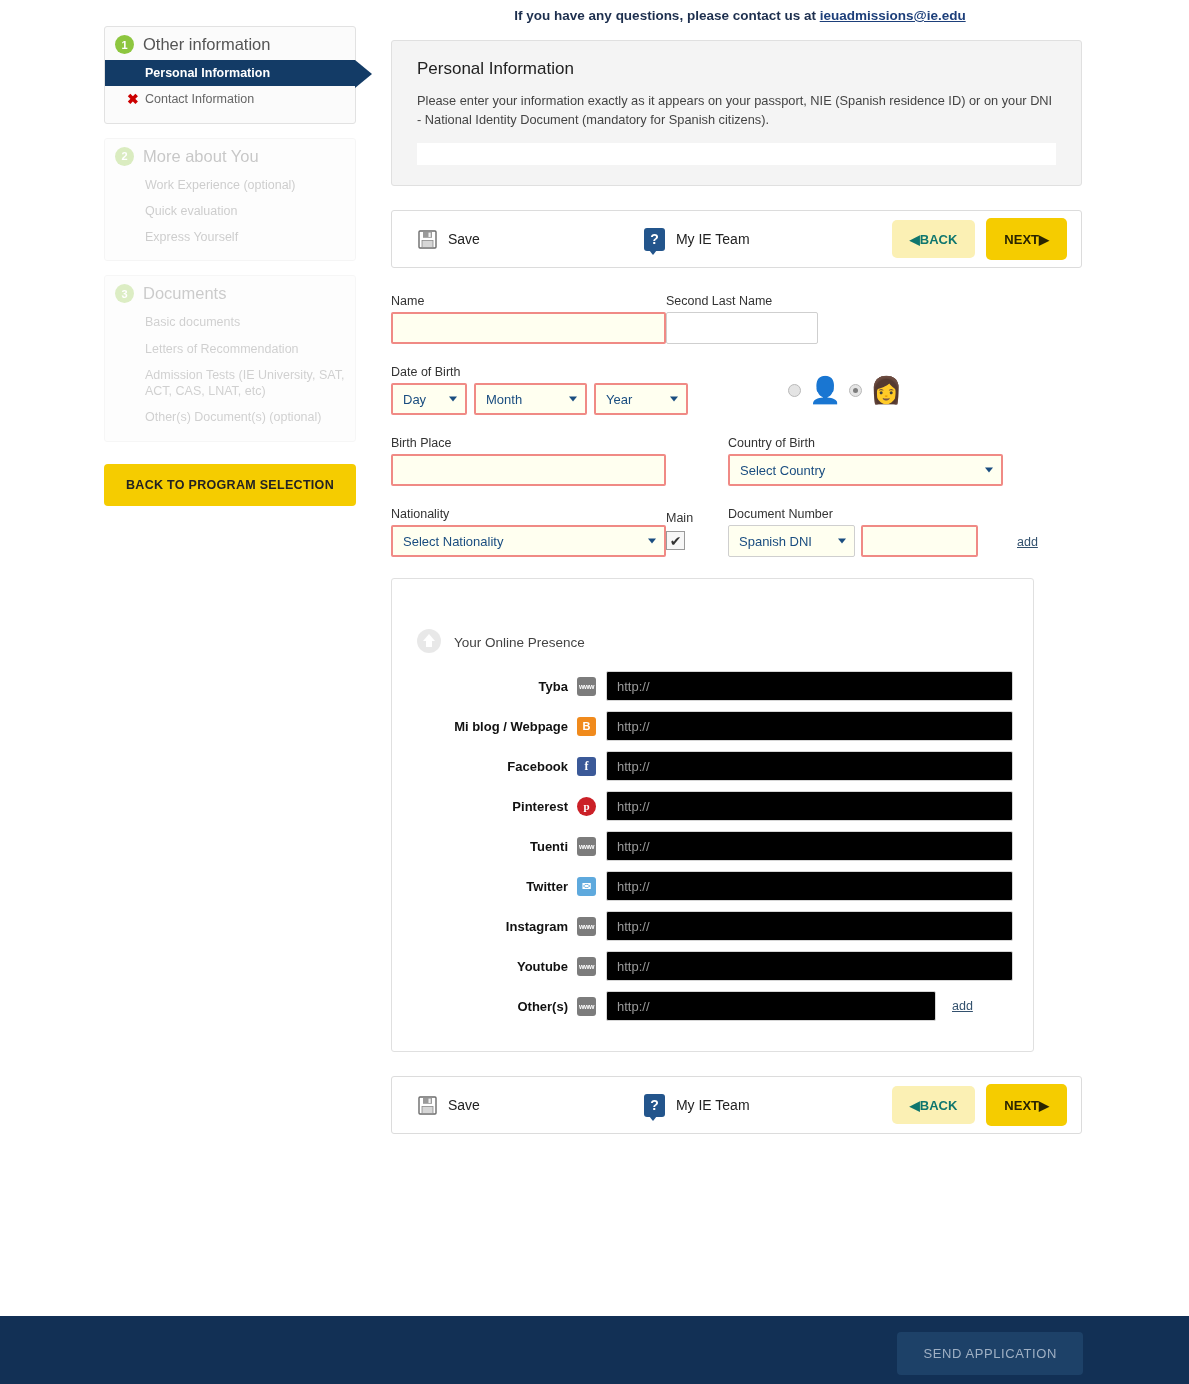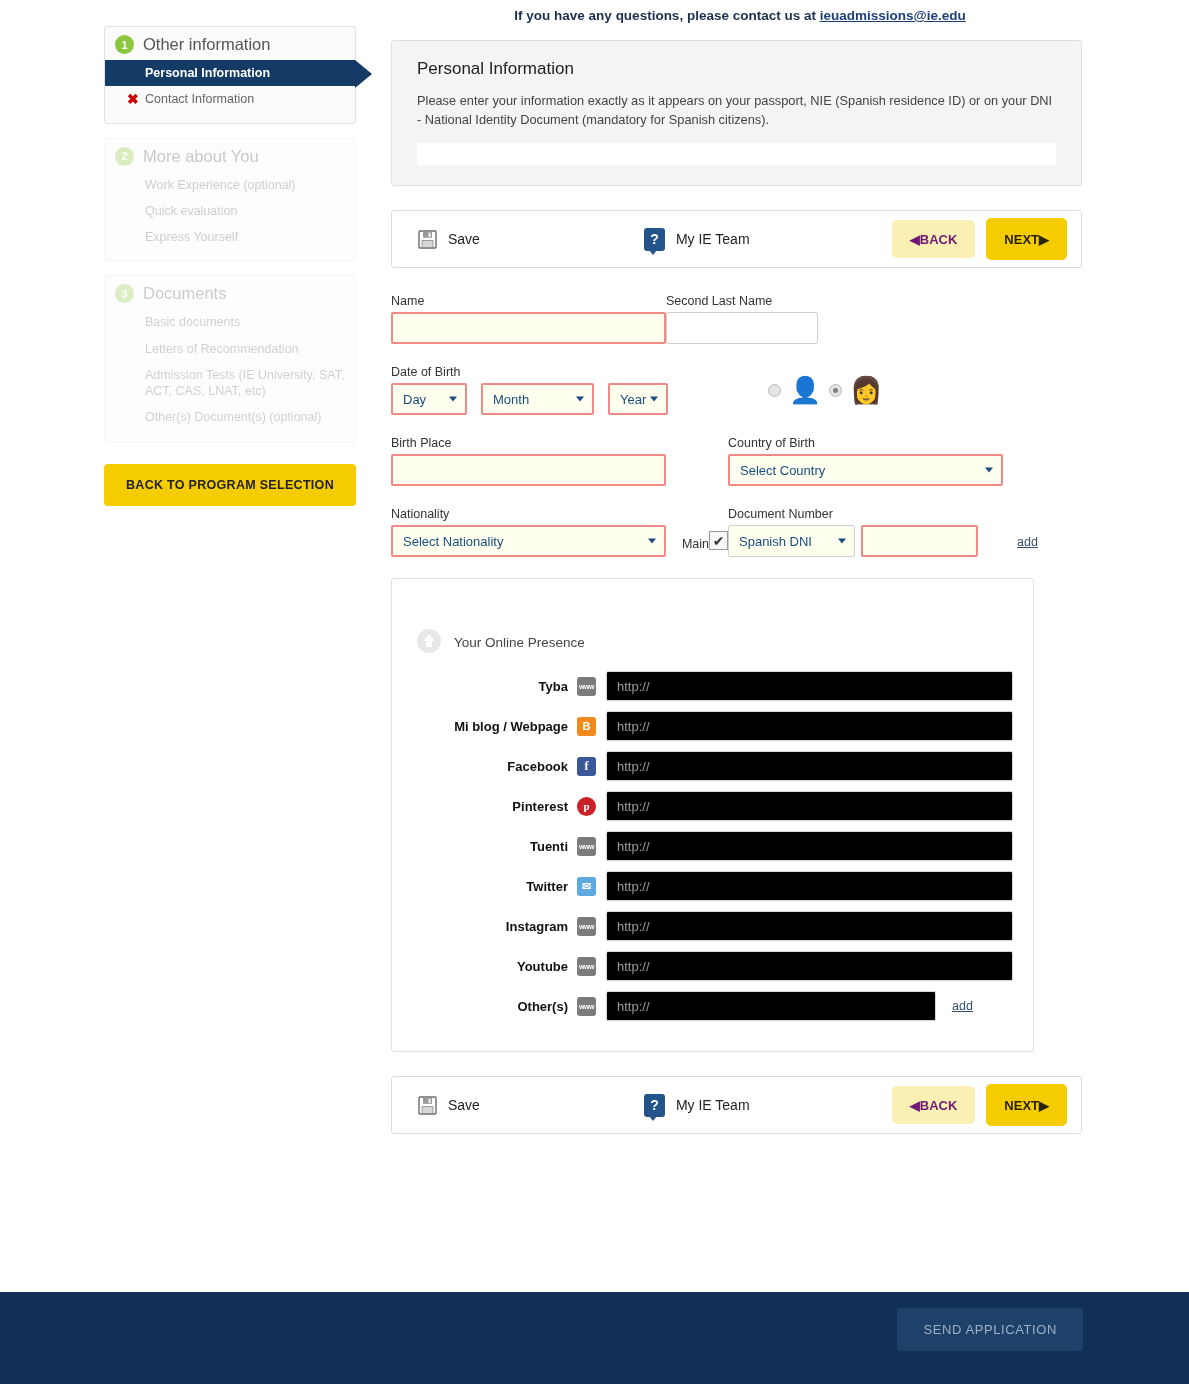--- a/index.html
+++ b/index.html
@@ -72,21 +72,21 @@
     margin-top:24px; background:#fff; border:1px solid #dcdcdc; border-radius:3px;
     height:58px; display:flex; align-items:center; padding:0 14px; position:relative;
   }
   .tb-item{ display:flex; align-items:center; font-size:14px; color:#222; cursor:pointer; }
   .tb-save{ margin-left:12px; }
   .tb-team{ margin-left:164px; }
   .tb-label{ margin-left:11px; }
   .tb-right{ margin-left:auto; display:flex; gap:11px; align-items:center; }
   .btn-back{
     background:#fbf0b4; border:none; border-radius:5px; padding:0 18px; height:38px;
-    font-size:13px; font-weight:bold; color:#701a75; cursor:pointer;
+    font-size:13px; font-weight:bold; color:#0f766e; cursor:pointer;
     font-family:"Liberation Sans", sans-serif; min-width:78px;
   }
   .btn-next{
     background:#f5cc00; border:none; border-radius:5px; padding:0 18px; height:42px;
     font-size:13px; font-weight:bold; color:#2a2400; cursor:pointer;
     font-family:"Liberation Sans", sans-serif; min-width:78px;
   }
 
   .floppy{ width:19px; height:19px; position:relative; display:inline-block; }
   .floppy svg{ display:block; }
@@ -122,24 +122,24 @@
     position:absolute; right:8px; top:50%; transform:translateY(-50%);
     width:0; height:0; border-left:4px solid transparent; border-right:4px solid transparent;
     border-top:5px solid #1a4d80;
   }
   .selwrap{ position:relative; }
 
   .col-name{ width:275px; }
   .col-last{ width:152px; margin-left:62px; }
   .col-second{ width:152px; }
 
-  .dob-selects{ display:flex; gap:14px;border-radius:10px; }
+  .dob-selects{ display:flex; gap:7px;border-radius:10px; }
   .dob-day{ width:76px; }
   .dob-month{ width:113px; }
-  .dob-year{ width:60px; }
+  .dob-year{ width:94px; }
 
   .gender{ display:flex; align-items:center; margin-left:100px; gap:8px; }
   .radio{
     width:13px; height:13px; border-radius:50%; background:#e4e4e4;
     border:1px solid #b9b9b9; display:inline-block; position:relative; cursor:pointer;
   }
   .radio.on::after{
     content:""; position:absolute; left:3px; top:3px; width:5px; height:5px;
     border-radius:50%; background:#7d7d7d;
   }
@@ -194,21 +194,21 @@
   .oinput::placeholder{ color:#9a9a9a; }
   .orow .oadd{
     color:#33516e; text-decoration:underline; font-size:12.5px; margin-left:16px; cursor:pointer;
   }
   .orow.last .oinput{ flex:0 0 auto; width:330px; }
 
   .toolbar2{ margin-top:24px; }
 
   
   .footer{
-    position:absolute; left:0; bottom:0; width:1189px; height:92px; background:#123055;
+    position:absolute; left:0; bottom:0; width:1189px; height:68px; background:#123055;
   }
   .send-btn{
     position:absolute; right:106px; top:16px;
     background:#1d4168; color:#9fb0c4; border:none; border-radius:4px;
     padding:14px 26px; font-size:13px; letter-spacing:.6px;
     font-family:"Liberation Sans", sans-serif; cursor:pointer;
   }
 </style>
 </head>
 <body>
@@ -365,21 +365,21 @@
     <div class="frow">
       <div class="col-nat">
         <label class="fld-label">Nationality</label>
         <div class="selwrap">
           <div class="sel">
               <span>Select Nationality</span>
               <span class="caret"></span>
             </div>
         </div>
       </div>
-      <div class="main-chk" style="flex-direction:row;align-items:flex-end;justify-content:flex-end;">
+      <div class="main-chk" style="flex-direction:column;align-items:flex-start;justify-content:flex-end;">
         <label class="fld-label" style="margin-bottom:6px;">Main</label>
         <div class="checkbox">✔</div>
       </div>
       <div>
         <label class="fld-label">Document Number</label>
         <div class="col-doc">
           <div class="selwrap doc-type">
             <div class="sel noerr">
                 <span>Spanish DNI</span>
                 <span class="caret"></span>

